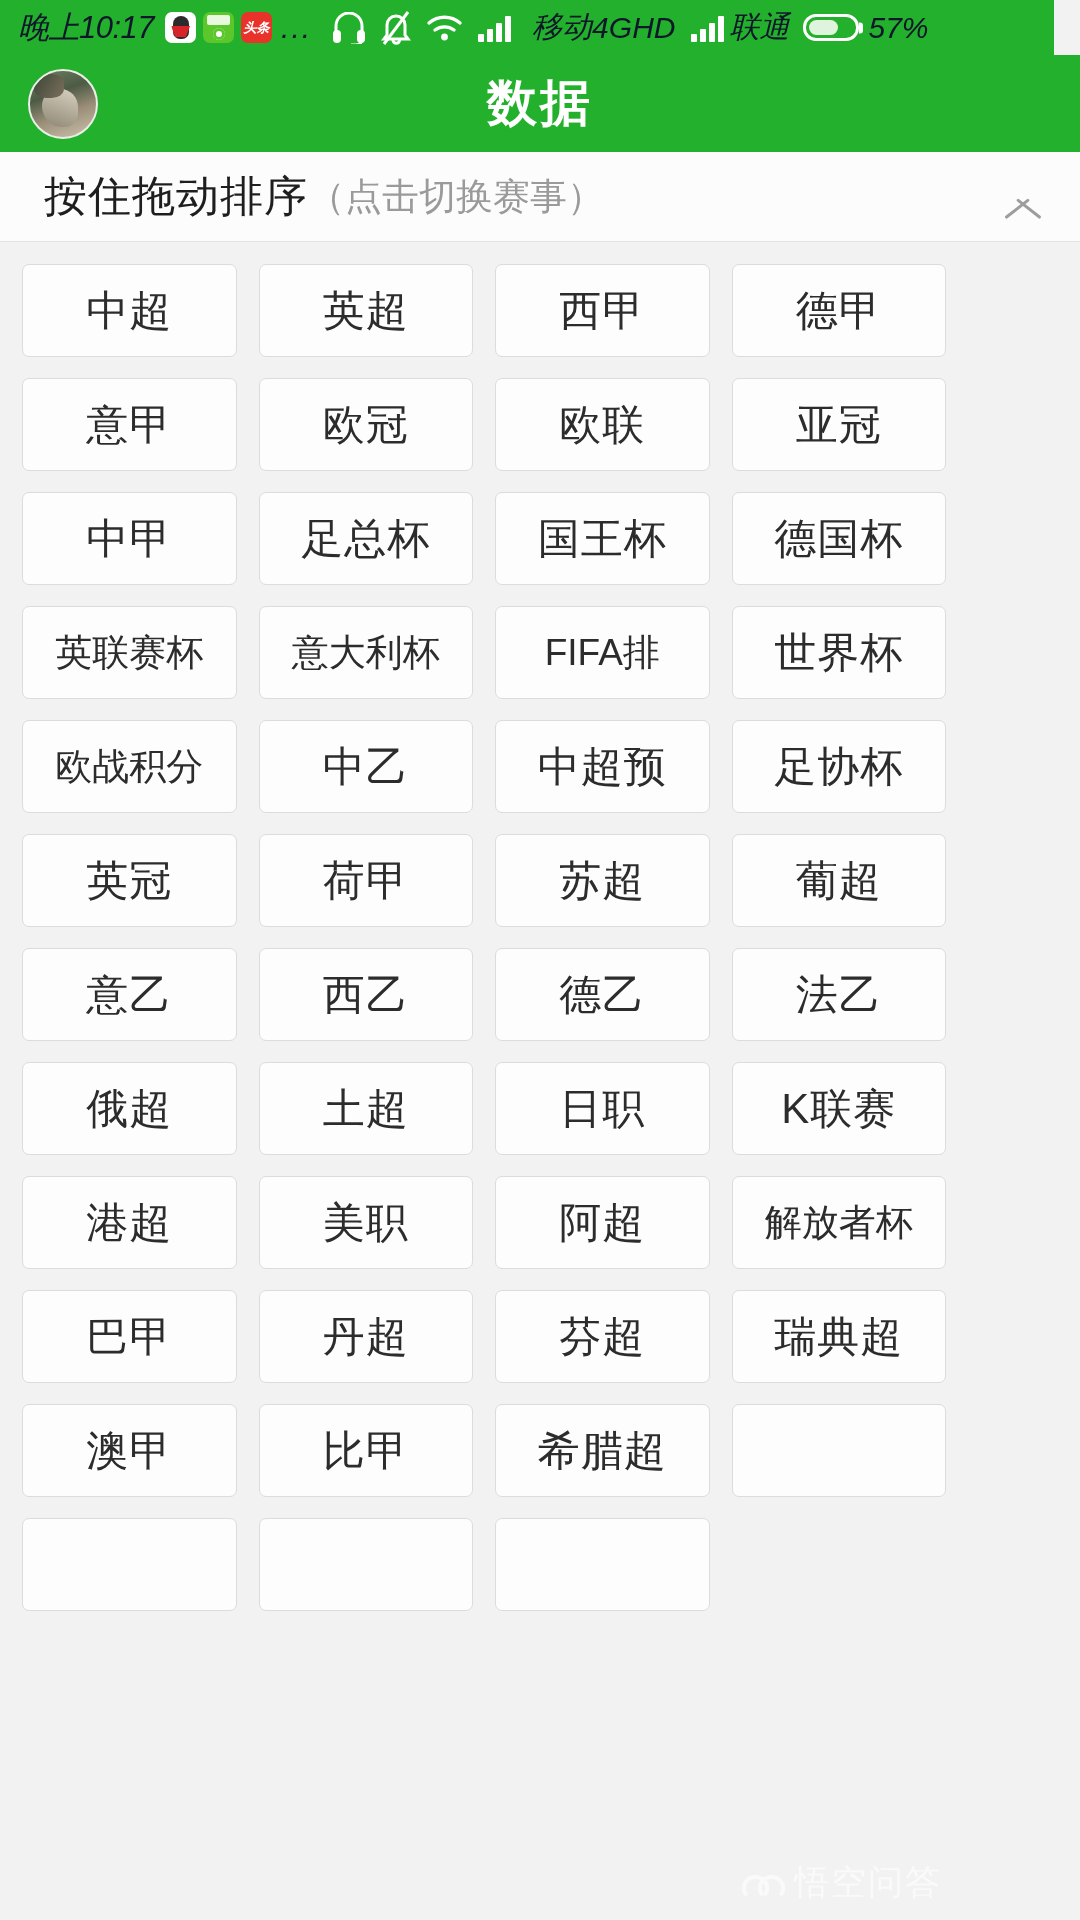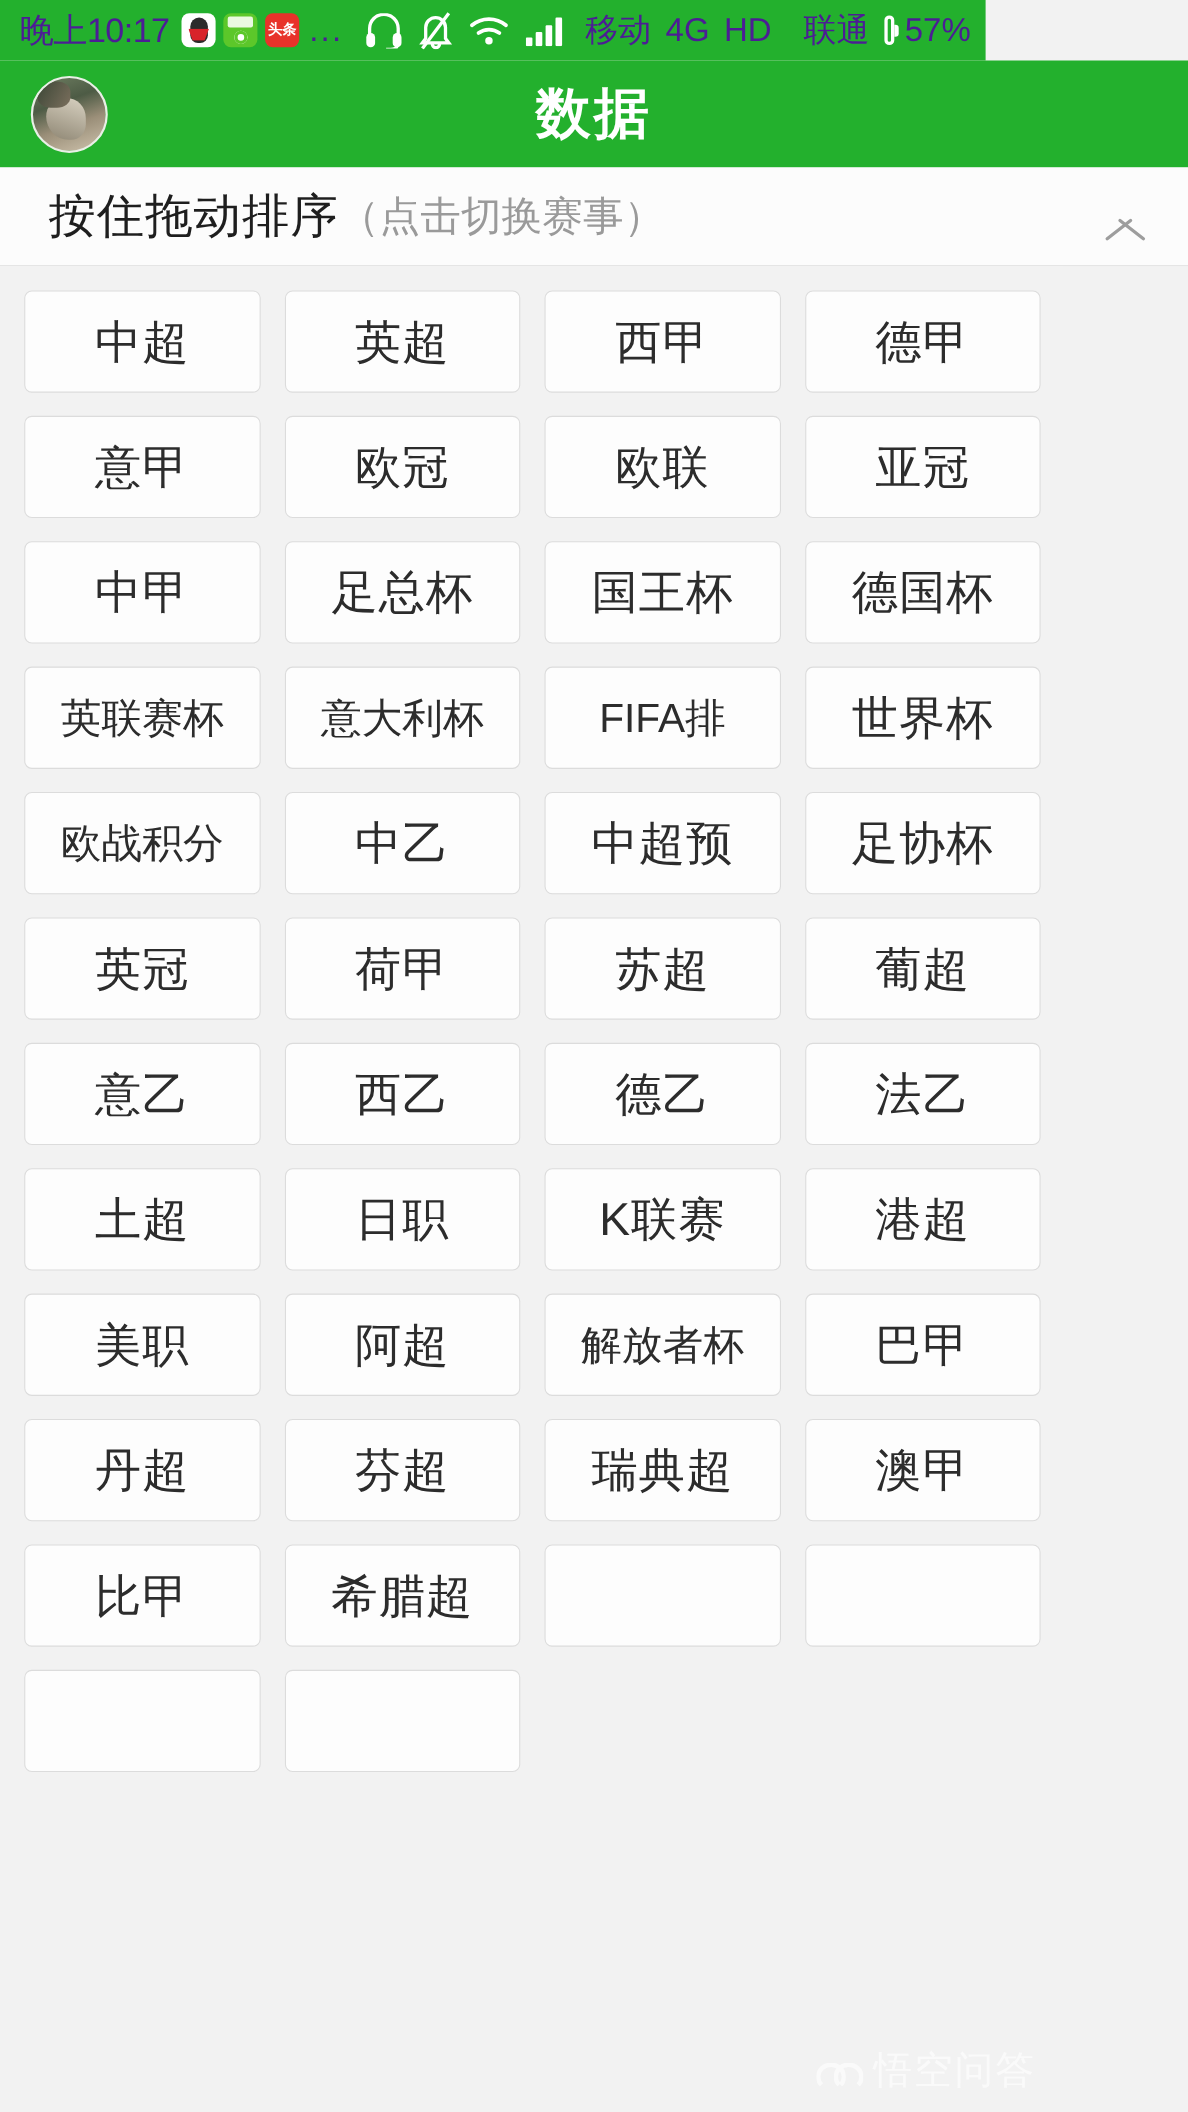--- a/index.html
+++ b/index.html
@@ -5,26 +5,27 @@
   * { margin:0; padding:0; box-sizing:border-box; }
   html, body {
     width:1080px; height:1920px;
     background:#f2f2f2;
     font-family:"Liberation Sans","DejaVu Sans",sans-serif;
     overflow:hidden;
   }
 
   
   .statusbar{
-    height:55px; width:896px;
+    height:55px; width:1054px;
     background:#23b02d;
     display:flex; align-items:center;
     padding:0 14px 0 18px;
-    color:#4c1d95;
+    color:#0f172a;
     gap:0px;
+    font-style:italic;
   }
   .sb-time{ font-size:31px; font-weight:400; letter-spacing:-0.5px; white-space:nowrap; }
   .sb-apps{ display:flex; align-items:center; gap:7px; margin-left:11px; }
   .app-ic{ width:31px; height:31px; border-radius:7px; display:block; position:relative; }
   .app-qq{ background:#ffffff; }
   .app-qq::before{
     content:""; position:absolute; left:50%; top:4px; transform:translateX(-50%);
     width:16px; height:23px; border-radius:8px 8px 7px 7px;
     background:#2b2b2b;
   }
@@ -47,21 +48,21 @@
   .app-red{ background:#e8322a; }
   .app-red::before{
     content:"头条"; position:absolute; inset:0;
     color:#ffffff; font-size:13px; line-height:31px; text-align:center;
     font-family:"DejaVu Sans",sans-serif; font-weight:700;
   }
   .sb-dots{ font-size:30px; line-height:14px; margin-left:9px; letter-spacing:2px; }
   .sb-icons{ display:flex; align-items:center; gap:15px; margin-left:20px; }
   .sb-txt{ font-size:30px; white-space:nowrap; }
   .m-l18{ margin-left:16px; }
-  .m-l14{ margin-left:13px; }
+  .m-l14{ }
   .batt{
     width:56px; height:27px; border:3px solid #ffffff; border-radius:13px;
     position:relative; margin-left:14px; display:flex; align-items:center;
   }
   .batt::after{
     content:""; position:absolute; right:-7px; top:50%; transform:translateY(-50%);
     width:4px; height:11px; background:#ffffff; border-radius:0 3px 3px 0;
   }
   .batt-fill{ height:15px; width:57%; background:#dff3dd; border-radius:8px; margin-left:3px; }
   .sb-pct{ font-size:30px; margin-left:9px; }
@@ -238,20 +239,21 @@
       <div class="tile">中超预</div>
       <div class="tile">足协杯</div>
       <div class="tile">英冠</div>
       <div class="tile">荷甲</div>
       <div class="tile">苏超</div>
       <div class="tile">葡超</div>
       <div class="tile">意乙</div>
       <div class="tile">西乙</div>
       <div class="tile">德乙</div>
       <div class="tile">法乙</div>
+      <div class="tile">俄超</div>
       <div class="tile">土超</div>
       <div class="tile">日职</div>
       <div class="tile">K联赛</div>
       <div class="tile">港超</div>
       <div class="tile">美职</div>
       <div class="tile">阿超</div>
       <div class="tile small">解放者杯</div>
       <div class="tile">巴甲</div>
       <div class="tile">丹超</div>
       <div class="tile">芬超</div>

